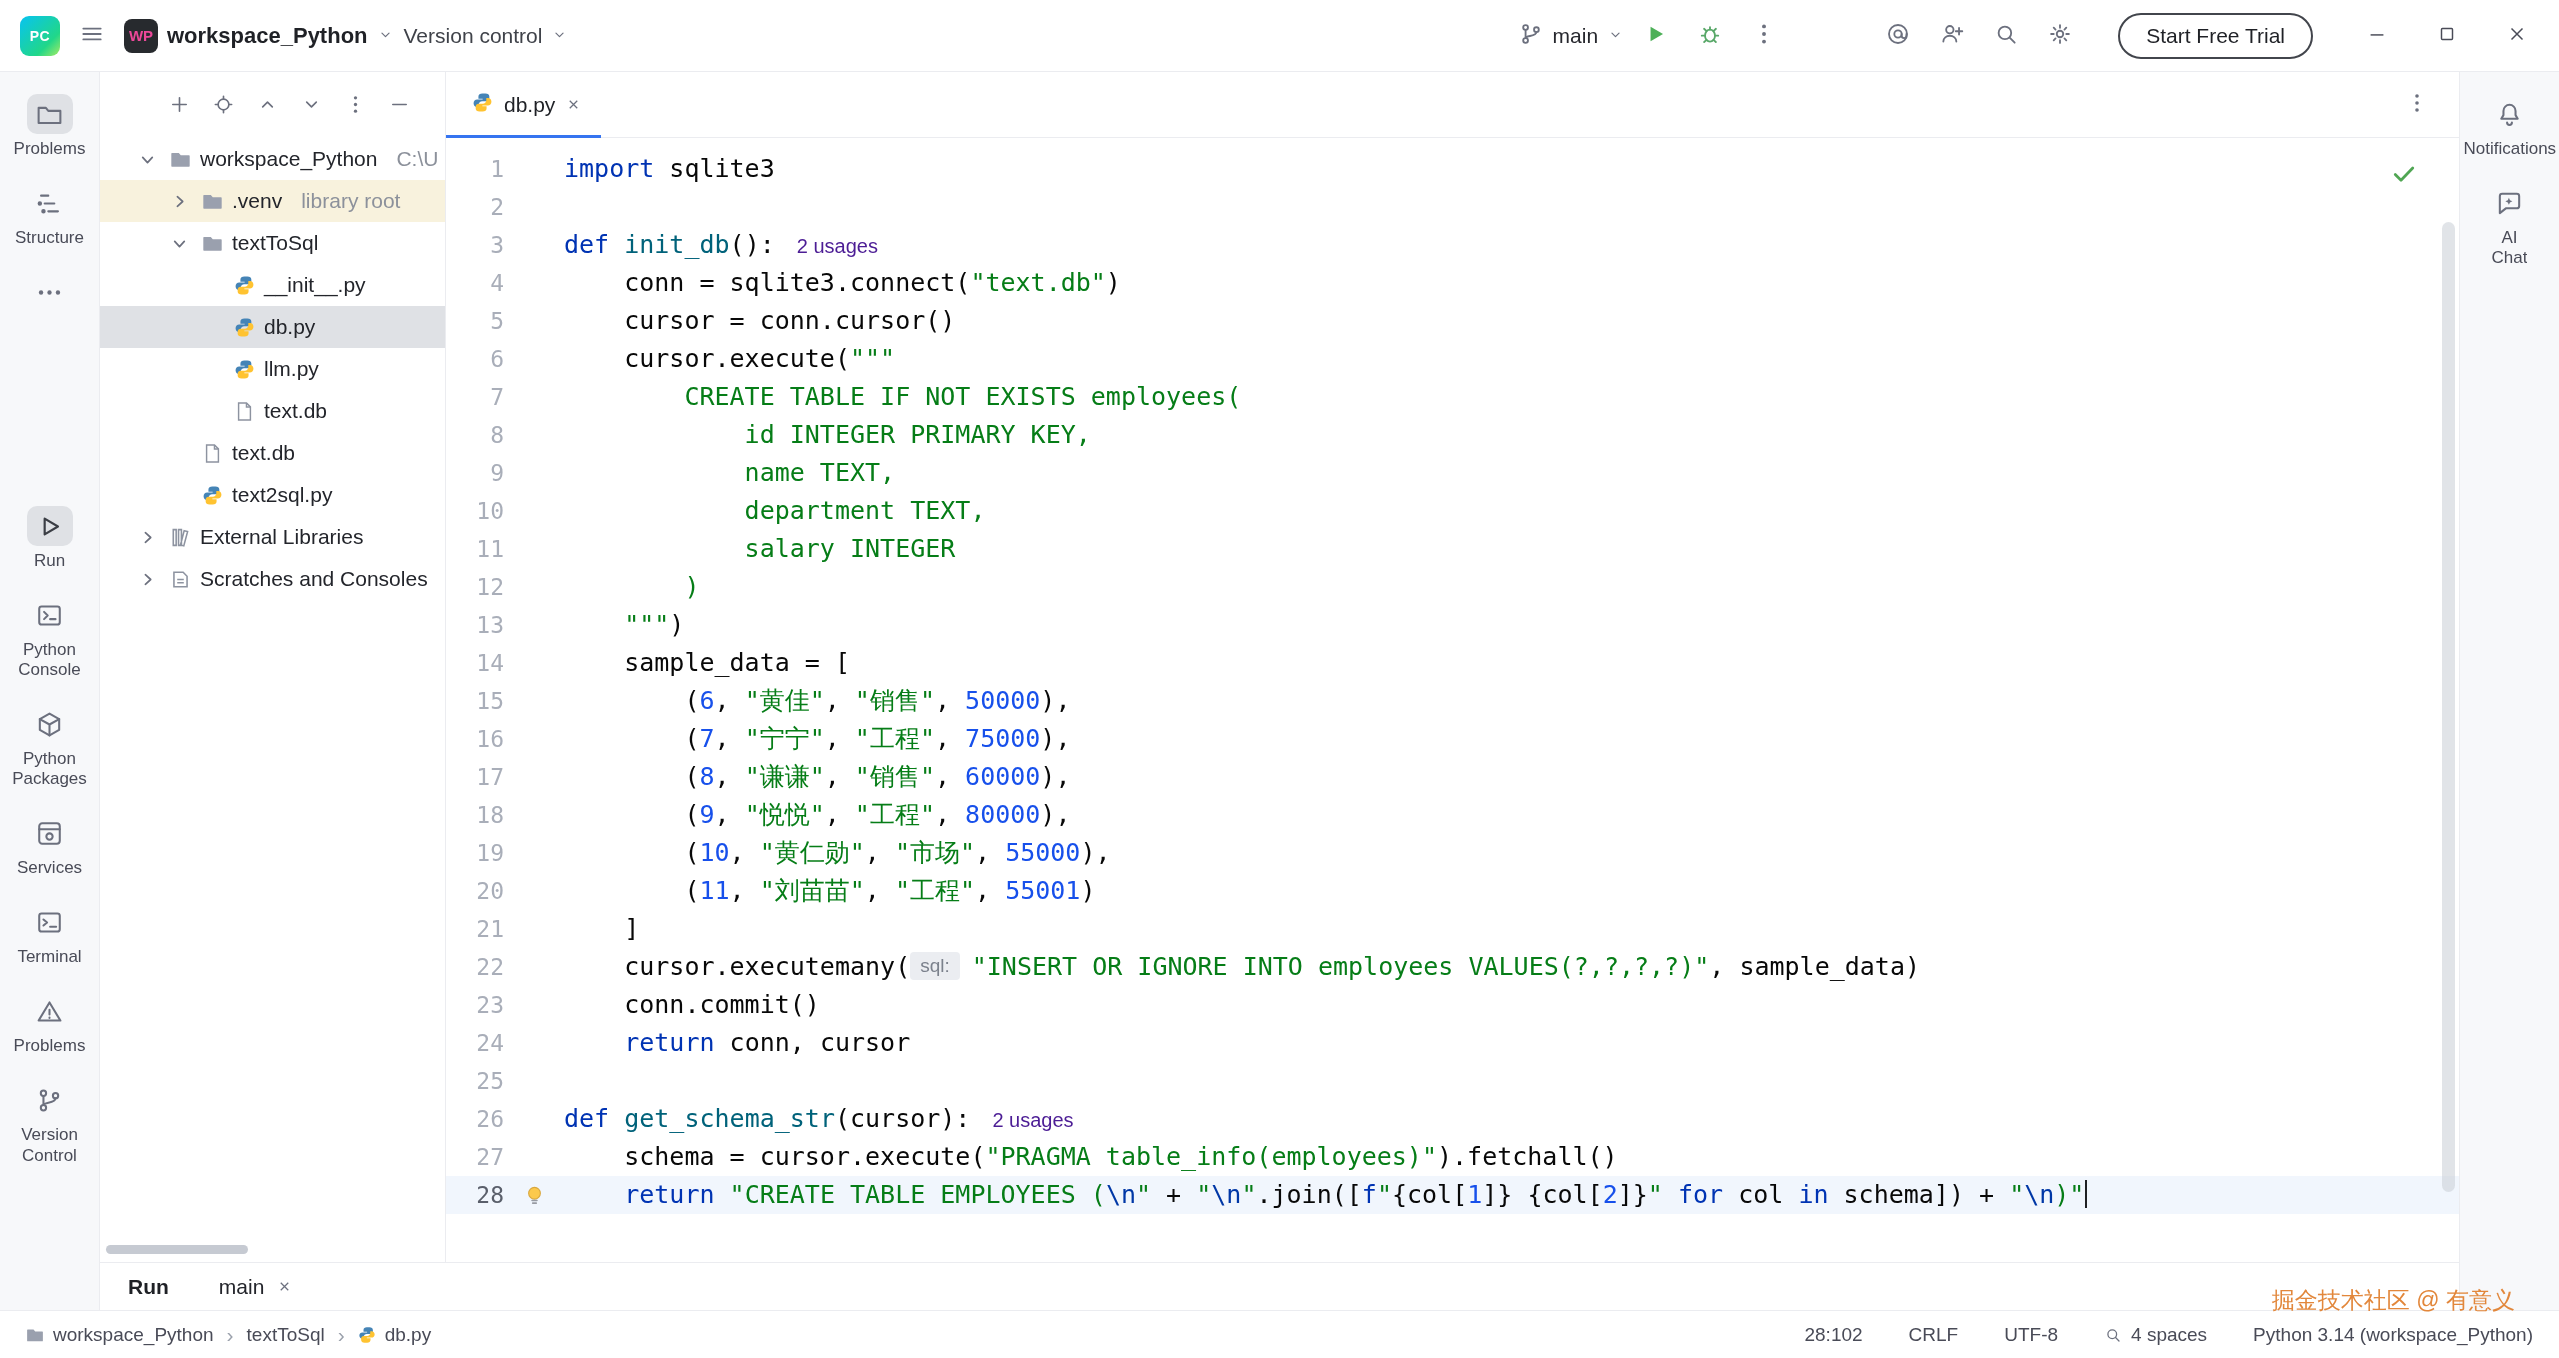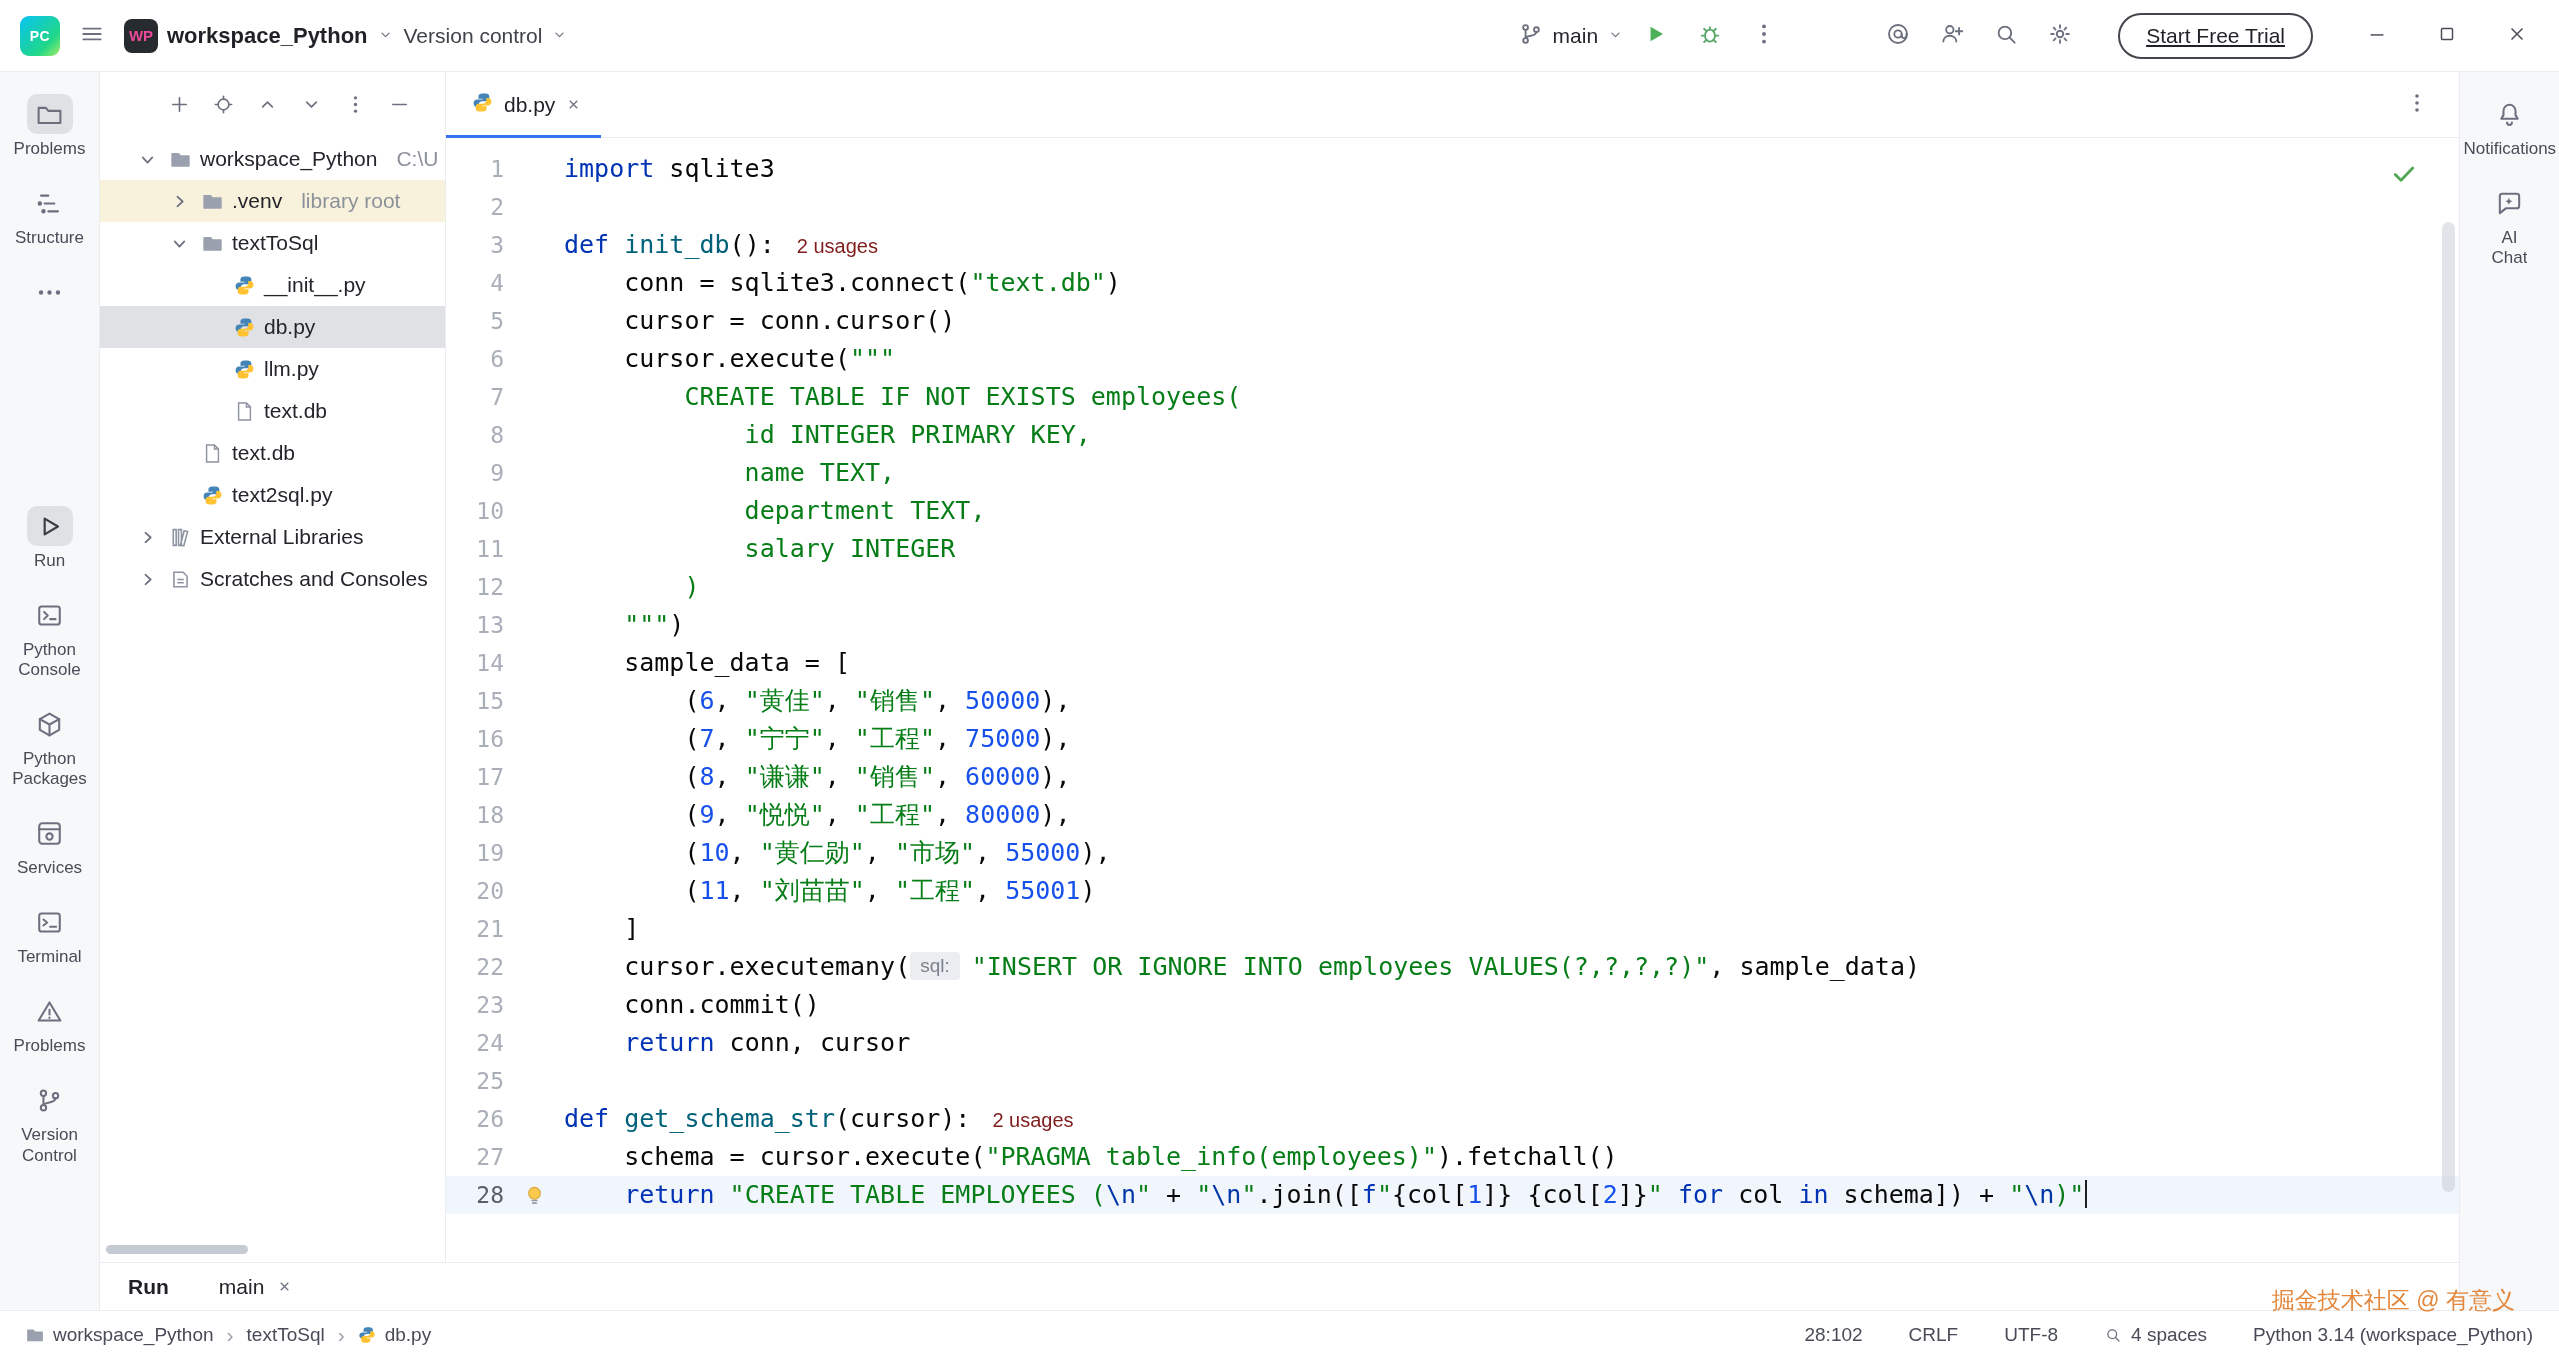--- a/index.html
+++ b/index.html
@@ -17,21 +17,21 @@
   .tbtn svg { width:26px; height:26px; }
   .chev svg { width:17px; height:17px; }
   .wp { width:34px; height:34px; border-radius:8px; background:#272a2e; color:#ec4899; font-weight:700; font-size:15px;
     display:flex; align-items:center; justify-content:center; }
   .proj-name { font-weight:600; font-size:22px; color:#1f2126; }
   .vcs-label { font-size:21px; color:#3f4249; }
   .branch-label { font-size:21px; color:#27282e; }
   .tb-spacer { flex:1; }
   .grp-gap { width:70px; }
   .trial { border:2px solid #42454c; border-radius:24px; height:46px; padding:0 26px; background:#fff;
-    font-size:21px; color:#1f2126; display:flex; align-items:center; margin:0 24px 0 26px; font-family:inherit; cursor:pointer;text-decoration:underline; }
+    font-size:21px; color:#1f2126; display:flex; align-items:center; margin:0 24px 0 26px; font-family:inherit; cursor:pointer; }
   .winctl { display:flex; align-items:center; gap:26px; margin-left:8px; }
   .winbtn { width:44px; height:44px; display:flex; align-items:center; justify-content:center; background:transparent; border:none; cursor:pointer; }
   .winbtn svg { width:22px; height:22px; }
 
   
   .main { flex:1; display:flex; min-height:0; }
   .strip { width:100px; background:#f7f8fa; display:flex; flex-direction:column; align-items:center; padding:10px 0; flex:0 0 100px; }
   .strip.left { border-right:1px solid #ebecf0; }
   .strip.right { border-left:1px solid #ebecf0; }
   .strip-item { display:flex; flex-direction:column; align-items:center; gap:5px; padding:12px 0; width:96px; cursor:pointer; }
@@ -79,21 +79,21 @@
     font-size:25px; white-space:pre; }
   .crow.cur { background:#f1f6fd; }
   .ln { flex:0 0 58px; text-align:right; color:#a9aeb9; font-size:23px; }
   .crow.cur .ln { color:#5a5f6b; }
   .gslot { flex:0 0 60px; display:flex; align-items:center; justify-content:center; }
   .gslot svg { width:27px; height:27px; }
   .codetext { flex:1; min-width:0; }
   .crow.cur .codetext::after { content:""; display:inline-block; width:2px; height:28px; background:#1f2023; vertical-align:-5px; margin-left:1px; }
   .t-d { color:#080808; } .t-k { color:#0033b3; } .t-s { color:#067d17; }
   .t-n { color:#1750eb; } .t-f { color:#00627a; } .t-e { color:#0037a6; }
-  .t-i { color:#7f1d1d; font-size:20px; font-family:"Liberation Sans",sans-serif; margin-left:22px; }
+  .t-i { color:#4c1d95; font-size:20px; font-family:"Liberation Sans",sans-serif; margin-left:22px; }
   .t-c { display:inline-block; background:#ebedf1; color:#7b818c; font-size:19px; line-height:28px;
     font-family:"Liberation Sans",sans-serif; border-radius:4px; padding:0 10px; margin-right:12px; vertical-align:3px; }
   .inspect-check { position:absolute; top:20px; right:40px; }
   .inspect-check svg { width:30px; height:30px; }
   .vscroll { position:absolute; top:84px; right:4px; width:13px; height:970px; background:#c9cdd6; opacity:.55; border-radius:7px; }
 
   
   .runbar { flex:0 0 48px; border-top:1px solid #ebecf0; display:flex; align-items:center; padding-left:28px; gap:50px; background:#fff; }
   .run-title { font-weight:700; font-size:21px; color:#1f2126; }
   .run-tab { display:flex; align-items:center; gap:13px; font-size:21px; color:#23252b; cursor:pointer; }

